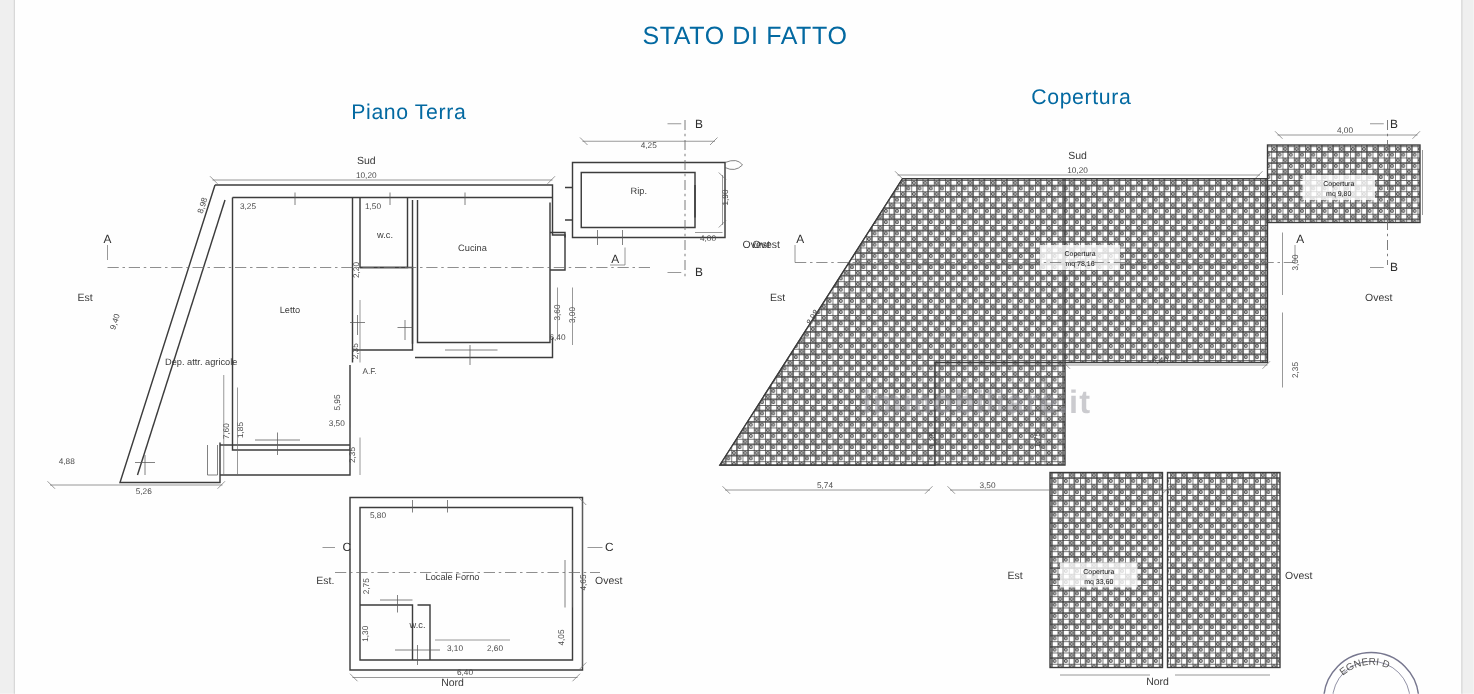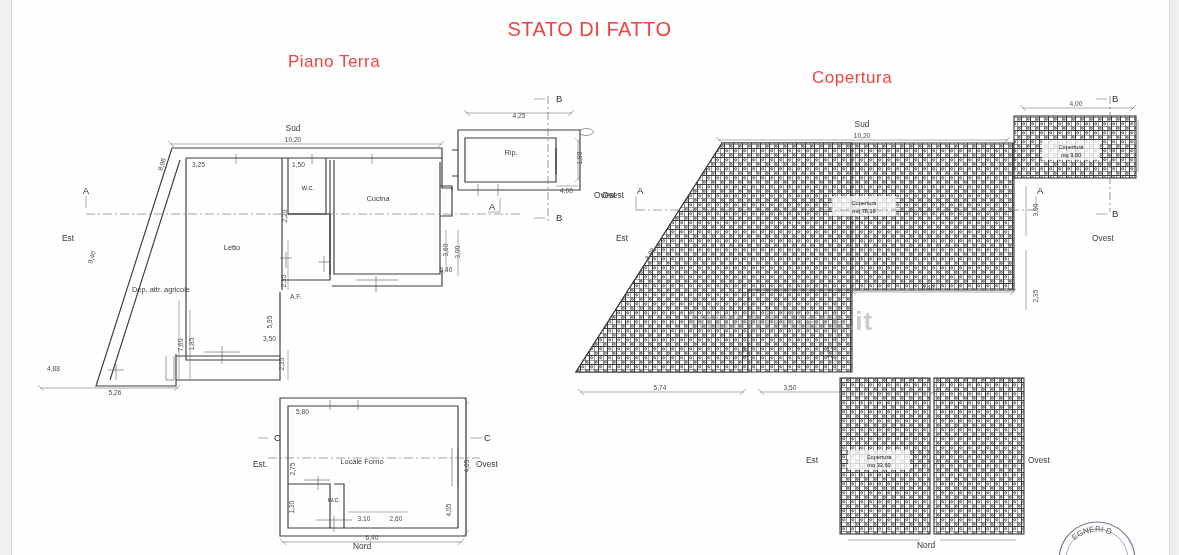--- a/index.html
+++ b/index.html
@@ -1,23 +1,23 @@
 <!DOCTYPE html>
 <html><head>
 <meta charset="utf-8">
 <style>
   html,body{margin:0;padding:0;background:#ffffff;}
   body{width:1179px;height:555px;position:relative;overflow:hidden;
        font-family:"Liberation Sans",sans-serif;color:#2b2b2b;}
   #sheet{position:absolute;inset:0;background:#fefefe;}
   .edge-l{position:absolute;left:0;top:0;width:11px;height:555px;background:#efefef;border-right:1px solid #d8d8d8;}
   .edge-r{position:absolute;right:0;top:0;width:9px;height:555px;background:#efefef;border-left:1px solid #d8d8d8;}
-  .ttl{position:absolute;font-weight:400;letter-spacing:.5px;color:#ef4444;}
+  .ttl{position:absolute;font-weight:400;letter-spacing:.5px;color:#0369a1;padding-left:13px;}
   #main-title{left:0;right:0;top:18px;text-align:center;font-size:20px;}
-  #t-left{left:268px;top:52px;font-size:17px;margin-left:20px;}
+  #t-left{left:268px;top:80px;font-size:17px;}
   #t-right{left:812px;top:68px;font-size:17px;}
   svg{position:absolute;left:0;top:0;}
   text{font-family:"Liberation Sans",sans-serif;fill:#3b3b3b;}
   .rm{font-size:7.4px;}
   .dim{font-size:6.6px;fill:#4a4a4a;}
   .ori{font-size:8.4px;fill:#3a3a3a;}
   .sec{font-size:9.5px;fill:#2e2e2e;}
   .cov{font-size:5.6px;fill:#111;}
   .wall{stroke:#3c3c3c;stroke-width:1.15;fill:none;}
   .thin{stroke:#585858;stroke-width:.6;fill:none;}

